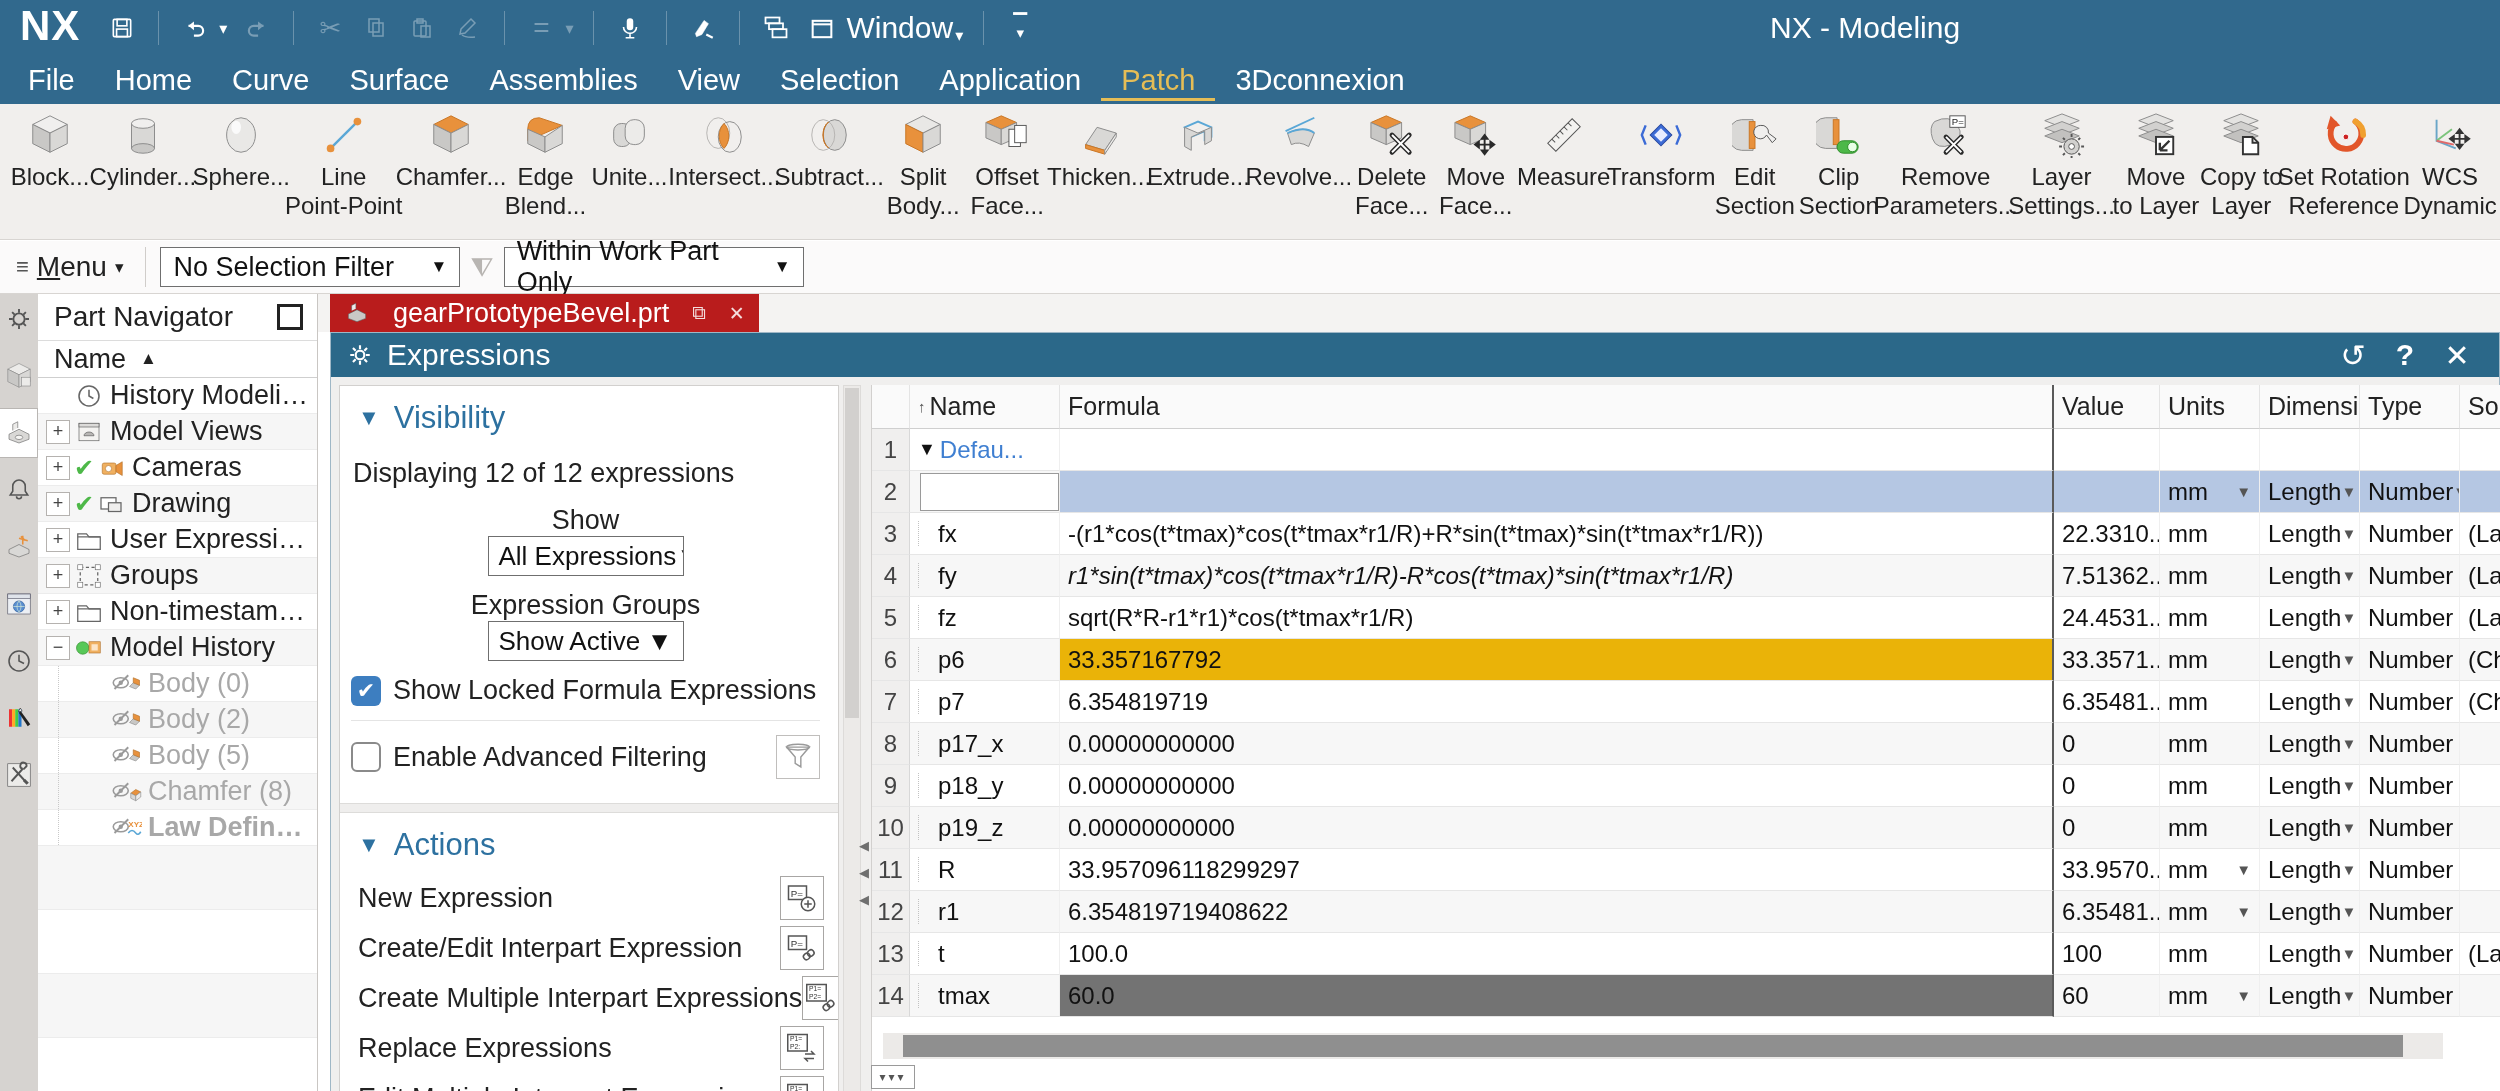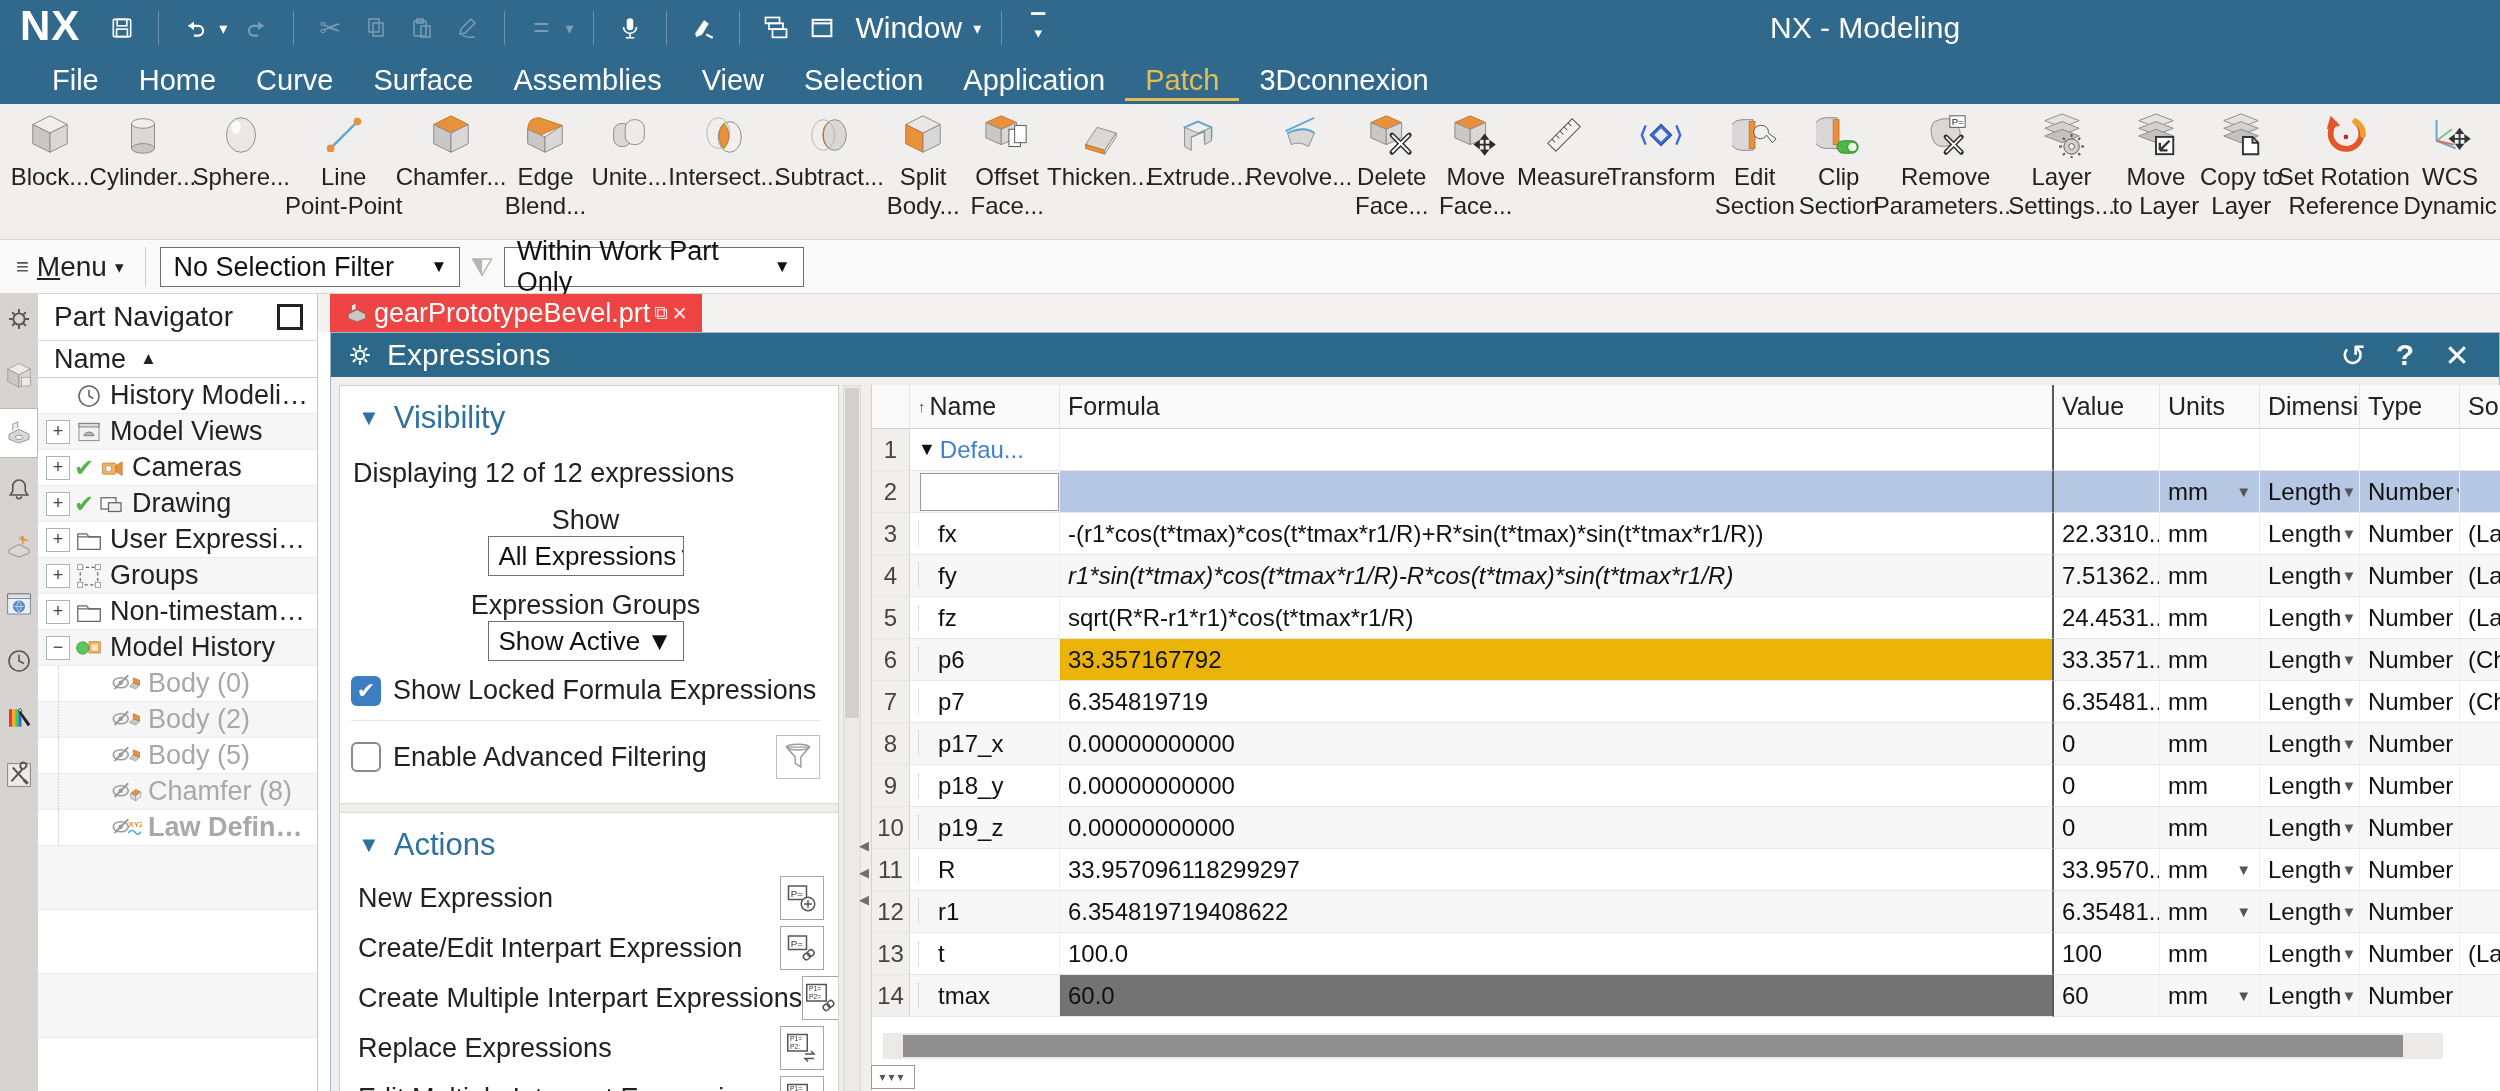--- a/index.html
+++ b/index.html
@@ -8,26 +8,26 @@
 
   
   #titlebar { position:absolute; left:0; top:0; width:2500px; height:56px;
     background:#31698d; display:flex; align-items:center; color:#fff; }
   #nx-logo { font-size:42px; font-weight:bold; letter-spacing:1px; padding:0 26px 4px 20px; }
   .qat { display:flex; align-items:center; gap:14px; }
   .qat .sep { width:1px; height:34px; background:rgba(255,255,255,.28); margin:0 6px; }
   .qat .qi { width:32px; height:32px; display:flex; align-items:center; justify-content:center; font-size:26px; }
   .qat .dim { opacity:.35; }
   .qat .caret { font-size:16px; margin-left:-6px; }
-  #window-menu { display:flex; align-items:center; gap:17px; font-size:30px; }
+  #window-menu { display:flex; align-items:flex-end; gap:8px; font-size:30px; }
   #app-title { position:absolute; left:1770px; top:0; height:56px; display:flex; align-items:center; font-size:30px; color:#fff; }
 
   
   #menubar { position:absolute; left:0; top:56px; width:2500px; height:48px;
-    background:#31698d; display:flex; align-items:center; padding-left:32px; }
+    background:#31698d; display:flex; align-items:center; padding-left:8px; }
   .menu-item { color:#fff; font-size:29px; padding:4px 20px; cursor:default; }
   .menu-item.active { color:#e5bd56; border-bottom:3px solid #e5bd56; padding-bottom:1px; }
 
   
   #ribbon { position:absolute; left:0; top:104px; width:2500px; height:136px;
     background:#f1efed; border-bottom:1px solid #d8d5d2; display:flex; align-items:flex-start; padding:8px 4px 0 8px; }
   .rb-item { display:flex; flex-direction:column; align-items:center; padding:0 11px; min-width:84px; }
   .rb-item svg { width:46px; height:46px; }
   .rb-label { font-size:24px; color:#222; text-align:center; line-height:29px; margin-top:4px; white-space:nowrap; }
 
@@ -64,22 +64,22 @@
     display:flex; align-items:center; justify-content:center; font-size:18px; color:#444; flex:0 0 24px; }
   .tree-row .no-exp { width:28px; flex:0 0 28px; }
   .tree-row .t-ico { margin-right:6px; display:flex; flex:0 0 auto; }
   .tree-row .t-label { overflow:hidden; text-overflow:ellipsis; }
   .tree-row.grey { color:#a8a8a8; }
   .tree-row.bold { font-weight:bold; }
   .tree-row .indent { width:26px; flex:0 0 26px; border-left:1px dotted #c9c9c9; height:100%; margin-left:12px; }
 
   
   #tabstrip { position:absolute; left:318px; top:294px; width:2182px; height:38px; background:#f4f3f2; }
-  #part-tab { position:absolute; left:12px; top:0; height:38px; background:#ef4444; color:#fff;
-    display:flex; align-items:center; font-size:27px; padding:0 14px; gap:4px; }
+  #part-tab { position:absolute; left:12px; top:0; height:38px; background:#b91c1c; color:#fff;
+    display:flex; align-items:center; font-size:27px; padding:0 14px; gap:23px; }
   #part-tab .tab-mini { font-size:19px; opacity:.85; }
 
   
   #dialog { position:absolute; left:330px; top:332px; width:2170px; height:759px; background:#f0efee;
     border:1px solid #9fb7c6; border-bottom:none; }
   #dlg-header { height:44px; background:#2b6889; color:#fff; display:flex; align-items:center; padding:0 16px; }
   #dlg-title { font-size:30px; margin-left:14px; flex:1; }
   .dlg-hbtn { font-size:30px; color:#fff; width:52px; text-align:center; }
 
   

